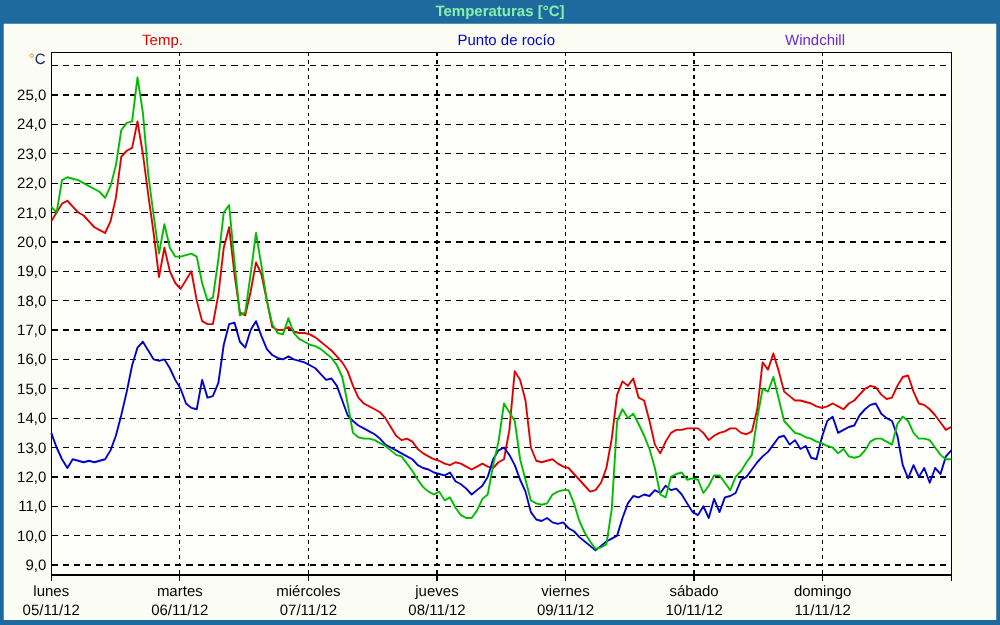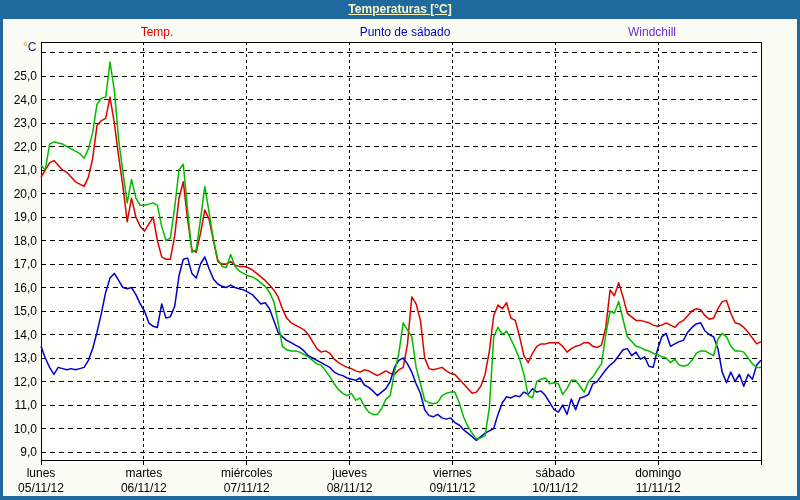--- a/index.html
+++ b/index.html
@@ -1,35 +1,35 @@
 <!DOCTYPE html>
 <html><head>
 <meta charset="utf-8">
 <style>
   html,body{margin:0;padding:0;background:#ffffff;}
   #window{position:relative;width:800px;height:500px;background:#1e6a9e;overflow:hidden;
           font-family:"Liberation Sans", sans-serif;}
   #titlebar{position:absolute;top:0;left:0;width:100%;height:19px;background:#1e6a9e;
-            color:#fef9c3;font-size:12px;font-weight:bold;text-align:center;line-height:19px;text-decoration:underline;}
+            color:#86efac;font-size:12px;font-weight:bold;text-align:center;line-height:19px;}
   #content{position:absolute;top:19px;left:3px;width:794px;height:477px;background:#fbfdf4;}
   .legend-label{position:absolute;top:6px;transform:translateX(-50%);font-size:12px;white-space:nowrap;}
   #unit-label{position:absolute;left:20px;top:21px;font-size:12px;}
   #chart-svg{position:absolute;top:0;left:0;}
   #chart-svg text{font-family:"Liberation Sans", sans-serif;font-size:12px;fill:#000000;}
 </style>
 </head>
 <body>
 
 <div id="window">
   <div id="titlebar">
     <span>Temperaturas [°C]</span>
   </div>
   <div id="content">
-    <div class="legend-label" style="left: 154px; color: rgb(221, 0, 0);"><span>Temp.</span></div>
-    <div class="legend-label" style="left: 402px; color: rgb(0, 0, 204);"><span>Punto de sábado</span></div>
+    <div class="legend-label" style="left: 127px; color: rgb(221, 0, 0);"><span>Temp.</span></div>
+    <div class="legend-label" style="left: 402px; color: rgb(0, 0, 204);"><span>Punto de rocío</span></div>
     <div class="legend-label" style="left: 649px; color: #6d28d9;"><span>Windchill</span></div>
     <div id="unit-label"><span style="color: rgb(232, 144, 32);">°</span><span style="color: rgb(28, 42, 110); font-weight: normal;">C</span></div>
     <svg id="chart-svg" width="794" height="477" viewBox="3 19 794 477">
         <rect x="41" y="42" width="720" height="418" fill="#fefefa"></rect>
         <line x1="41" y1="52.5" x2="761" y2="52.5" stroke="#000000" stroke-width="1" stroke-dasharray="5 4" shape-rendering="crispEdges"></line>
         <line x1="41" y1="76" x2="761" y2="76" stroke="#000000" stroke-width="1" stroke-dasharray="5 4" shape-rendering="crispEdges"></line>
         <line x1="41" y1="99.5" x2="761" y2="99.5" stroke="#000000" stroke-width="1" stroke-dasharray="5 4" shape-rendering="crispEdges"></line>
         <line x1="41" y1="123" x2="761" y2="123" stroke="#000000" stroke-width="1" stroke-dasharray="5 4" shape-rendering="crispEdges"></line>
         <line x1="41" y1="146.5" x2="761" y2="146.5" stroke="#000000" stroke-width="1" stroke-dasharray="5 4" shape-rendering="crispEdges"></line>
         <line x1="41" y1="170" x2="761" y2="170" stroke="#000000" stroke-width="1" stroke-dasharray="5 4" shape-rendering="crispEdges"></line>

